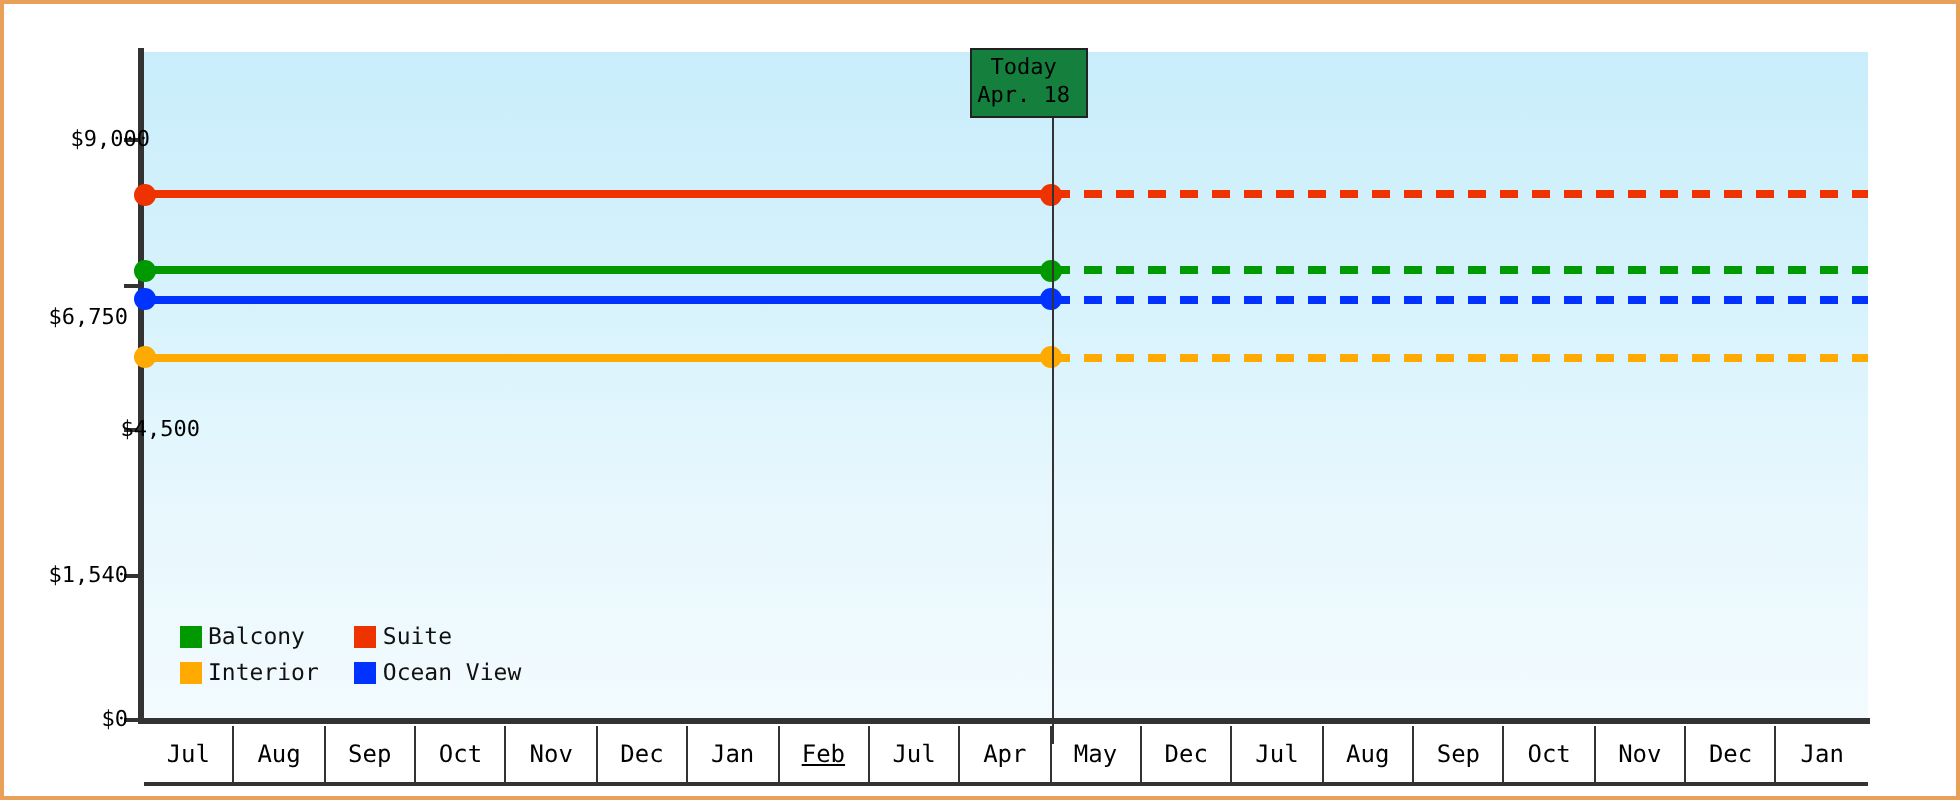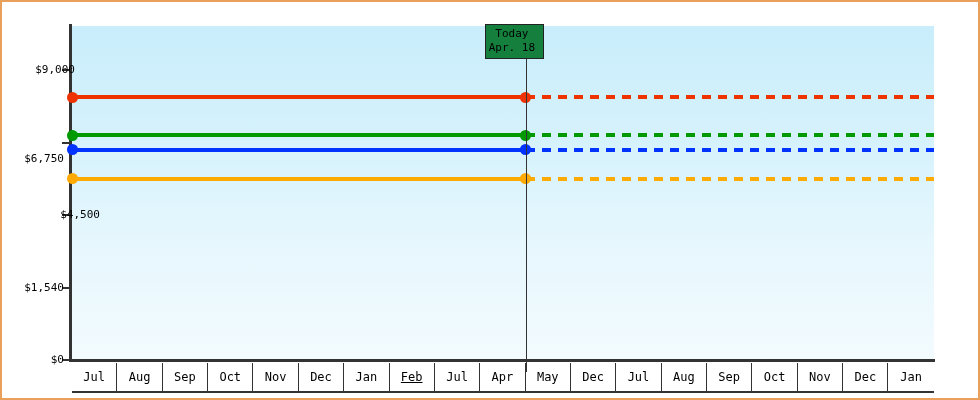--- a/index.html
+++ b/index.html
@@ -196,20 +196,38 @@
       <div class="series-marker" style="left: 65px; top: 171.411px; background: rgb(255, 170, 0);"></div>
       <div class="series-marker" style="left: 518.184px; top: 171.411px; background: rgb(255, 170, 0);"></div>
     </div>
 
   <div id="today-line" style="left: 523.684px; top: 56px; height: 314px;"></div>
   <div id="today-box" style="left: 482.684px; top: 22px;">
     <div>Today</div>
     <div>Apr. 18</div>
   </div>
 
+  <div id="legend">
+      <div class="legend-entry">
+        <span class="legend-swatch" style="background: rgb(0, 153, 0);"></span>
+        <span>Balcony</span>
+      </div>
+      <div class="legend-entry">
+        <span class="legend-swatch" style="background: rgb(238, 51, 0);"></span>
+        <span>Suite</span>
+      </div>
+      <div class="legend-entry">
+        <span class="legend-swatch" style="background: rgb(255, 170, 0);"></span>
+        <span>Interior</span>
+      </div>
+      <div class="legend-entry">
+        <span class="legend-swatch" style="background: rgb(0, 51, 255);"></span>
+        <span>Ocean View</span>
+      </div>
+    </div>
 
   <div id="x-axis-labels">
       <div class="x-month-cell" style="width: 45.3684px;">
         <span>Jul</span>
       </div>
       <div class="x-month-cell" style="width: 45.3684px;">
         <span>Aug</span>
       </div>
       <div class="x-month-cell" style="width: 45.3684px;">
         <span>Sep</span>

